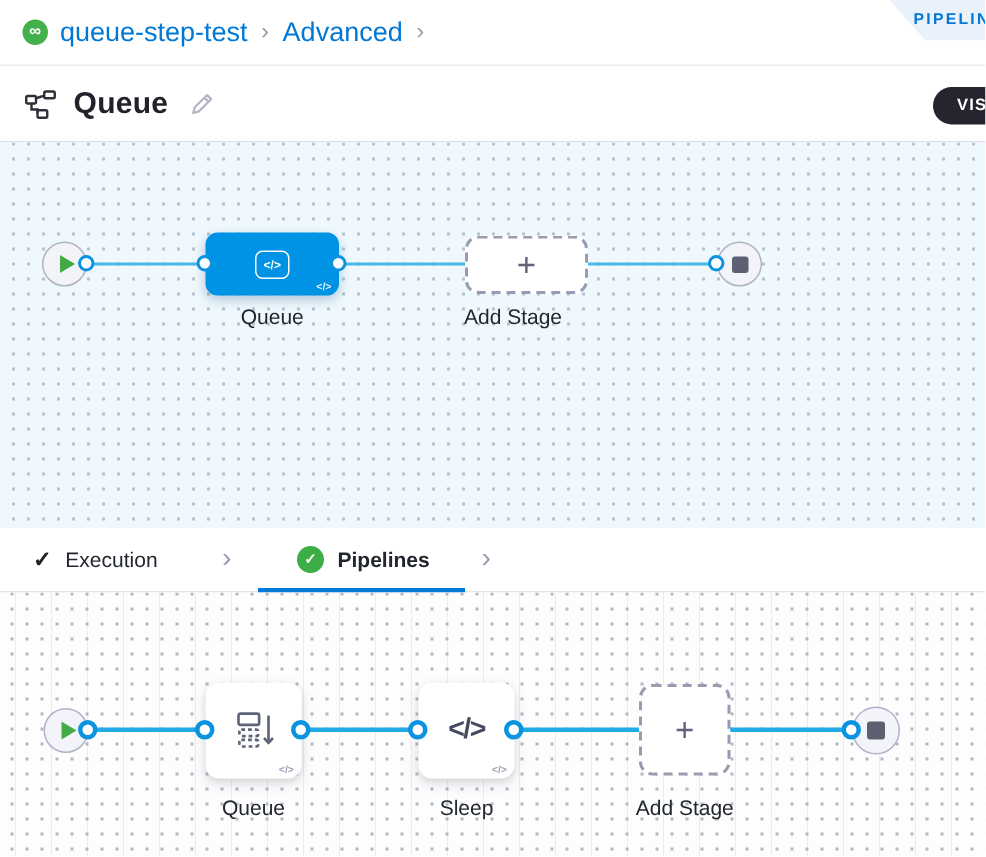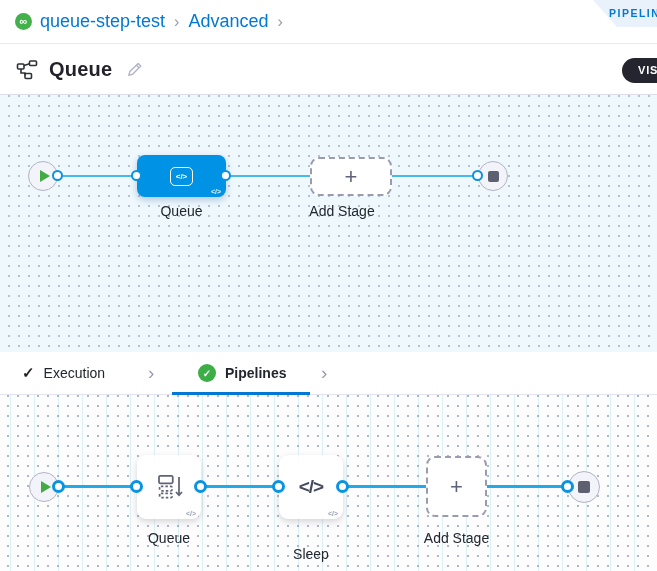--- a/index.html
+++ b/index.html
@@ -191,21 +191,21 @@
     <span class="port" style="left:130px; top:85px;"></span>
     <span class="port" style="left:194px; top:85px;"></span>
     <div class="node-label" style="left:137px; top:135px; width:64px;">Queue</div>
 
     <div class="step-card" style="left:279px;">
       <span class="code-glyph">&lt;/&gt;</span>
       <span class="corner-code">&lt;/&gt;</span>
     </div>
     <span class="port" style="left:272px; top:85px;"></span>
     <span class="port" style="left:336px; top:85px;"></span>
-    <div class="node-label" style="left:279px; top:135px; width:64px;margin-top:16px;">Sleep</div>
+    <div class="node-label" style="left:279px; top:135px; width:64px;">Sleep</div>
 
     <div class="add-box" style="left:426px; top:61px; width:61px; height:61px;">
       <span class="plus-glyph">+</span>
     </div>
     <div class="node-label" style="left:416px; top:135px; width:81px;">Add Stage</div>
 
     <div class="end-node" style="left:568px; top:76px; width:32px; height:32px;">
       <span class="stop-sq" style="width:12px; height:12px;"></span>
     </div>
     <span class="port" style="left:561px; top:85px;"></span>

